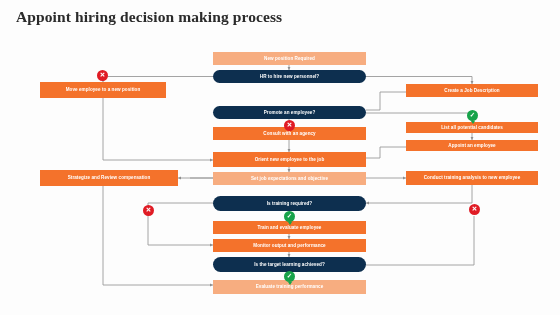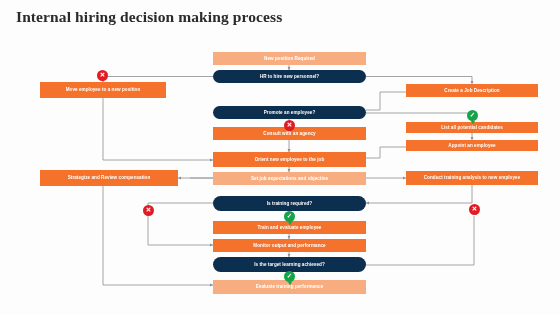--- a/index.html
+++ b/index.html
@@ -74,21 +74,21 @@
     border-left:2.5px solid transparent;
     border-right:2.5px solid transparent;
     border-top:3.5px solid #17a34a;
   }
 </style>
 </head>
 <body>
 
 <div id="canvas">
 
-  <div class="title">Internal hiring decision making process</div>
+  <div class="title">Appoint hiring decision making process</div>
 
   <svg class="lines" viewBox="0 0 560 315" width="560" height="315">
     <defs>
       <marker id="ah" viewBox="0 0 8 8" refX="6.2" refY="4" markerWidth="5" markerHeight="5" orient="auto">
         <path d="M0,1 L6,4 L0,7 z" fill="#8e8e8e"></path>
       </marker>
     </defs>
     <g stroke="#9a9a9a" stroke-width="0.9" fill="none">
 
       <path d="M289,65 L289,70" marker-end="url(#ah)"></path>

